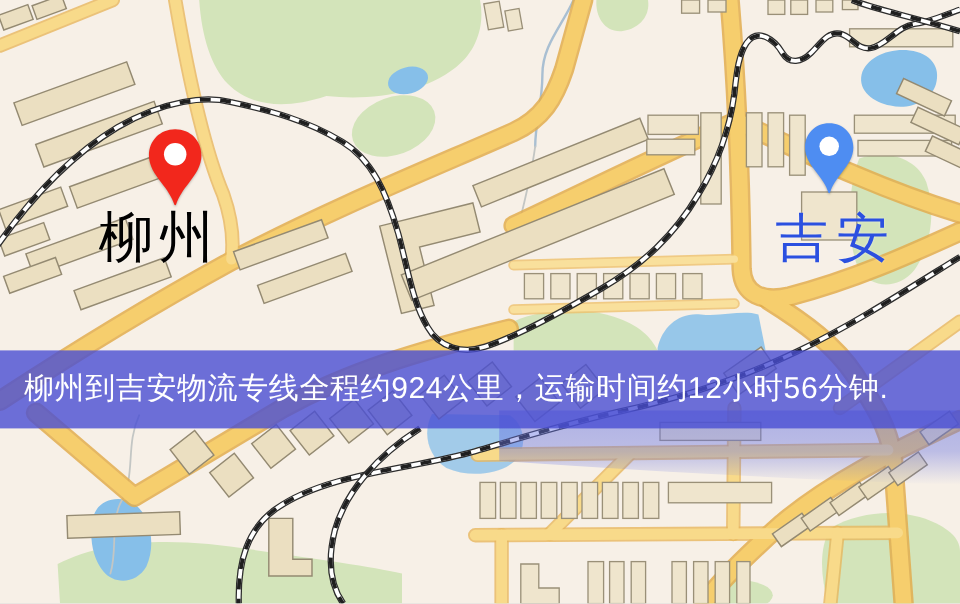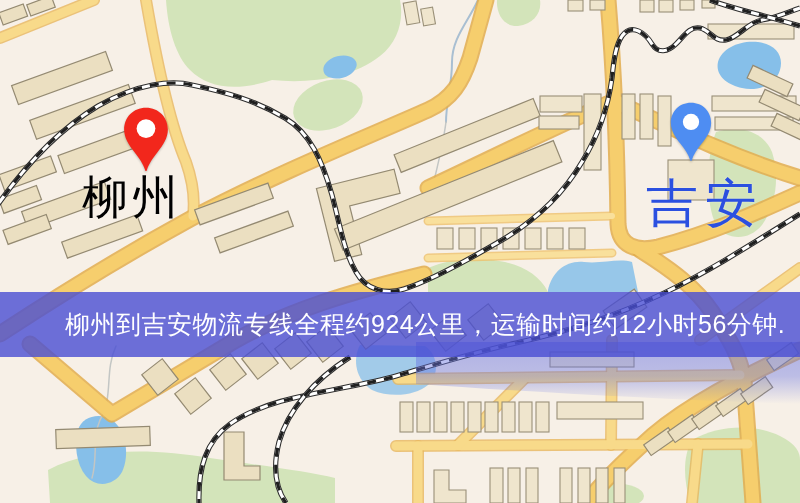--- a/index.html
+++ b/index.html
@@ -28,26 +28,26 @@
   .streamg{fill:none;stroke:#c3c6c4;stroke-width:1.5;stroke-linecap:round}
 
   .pin{position:absolute;}
   .pin svg{display:block;filter:drop-shadow(0 1px 1px rgba(0,0,0,.25));}
   .pin-origin{left:121px;top:106px;width:50px;height:67px;}
   .pin-dest{left:668px;top:101px;width:46px;height:62px;}
 
   .city-label{position:absolute;font-weight:500;letter-spacing:4px;line-height:1;
               text-shadow:0 0 2px rgba(255,255,255,.5);}
   .label-origin{left:82px;top:174px;font-size:46px;color:#000000;}
-  .label-dest{left:646px;top:177px;font-size:52px;color:#2b50e0;letter-spacing:7px;}
+  .label-dest{left:646px;top:177px;font-size:44px;color:#2b50e0;letter-spacing:7px;}
 
   .banner{position:absolute;left:0;top:292px;width:800px;height:65px;
           background:rgba(72,78,211,0.80);}
   .banner span{display:block;line-height:65px;padding-left:20px;
-               font-size:25px;color:#ffffff;letter-spacing:.5px;white-space:nowrap;margin-left:45px;}
+               font-size:25px;color:#ffffff;letter-spacing:.5px;white-space:nowrap;}
 </style>
 </head>
 <body>
 
 <div class="stage">
 
   <svg class="map-svg" viewBox="0 0 800 503" aria-hidden="true">
     <defs>
       <linearGradient id="tint" x1="0" y1="342" x2="0" y2="404" gradientUnits="userSpaceOnUse">
         <stop offset="0" stop-color="#6470e2" stop-opacity="0.5"></stop>

